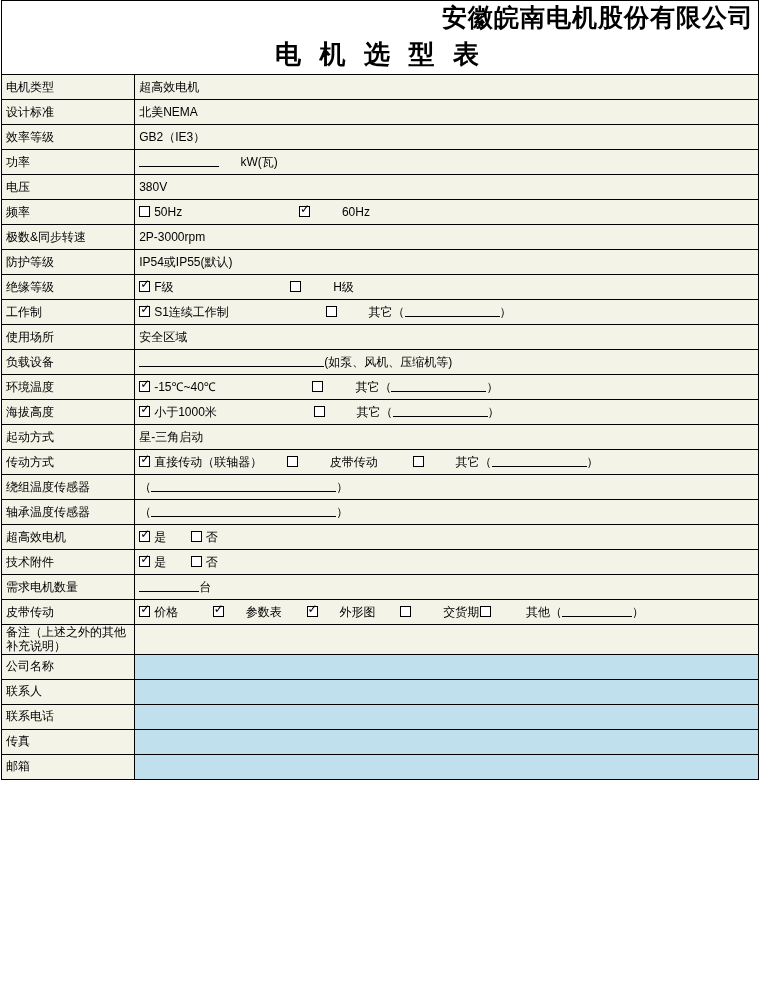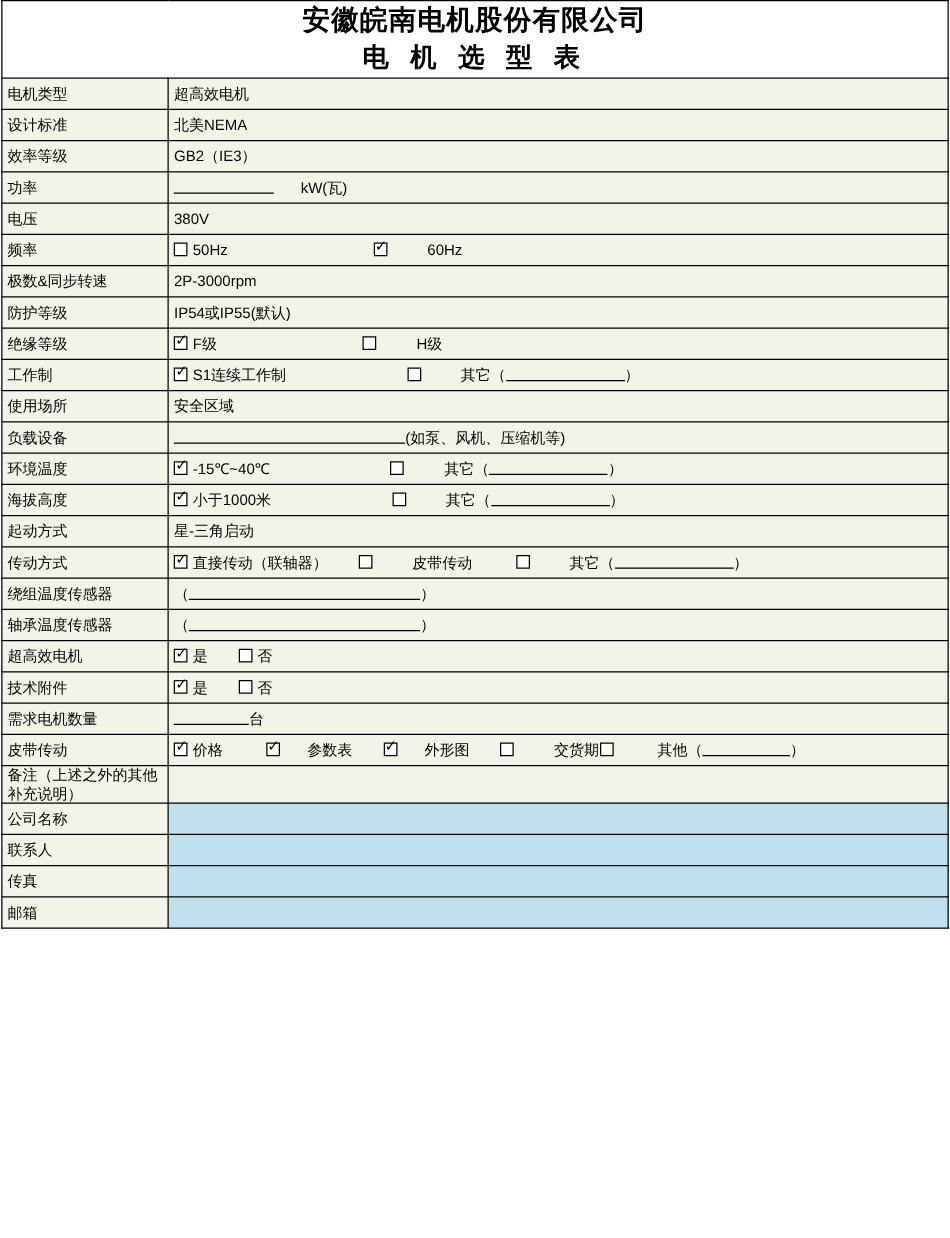--- a/index.html
+++ b/index.html
@@ -49,28 +49,29 @@
   }
   .title-cell {
     border: 1px solid #000000;
     text-align: center;
     background: #ffffff;
     padding: 6px 0 8px 0;
   }
   .title-main {
     font-family: "Liberation Serif", serif;
     font-weight: bold;
-    font-size: 22px;
+    font-size: 25px;
     letter-spacing: 1px;
     line-height: 1.35;
+    text-align: right;
   }
   .title-sub {
     font-family: "Liberation Serif", serif;
     font-weight: bold;
-    font-size: 21px;
+    font-size: 26px;
     letter-spacing: 6px;
     line-height: 1.5;
   }
   .cb {
     display: inline-block;
     width: 11px;
     height: 11px;
     border: 1px solid #000000;
     background: #ffffff;
     position: relative;
@@ -316,20 +317,24 @@
   <tr>
     <td class="label">公司名称</td>
     <td class="blue"></td>
   </tr>
 
   <tr>
     <td class="label">联系人</td>
     <td class="blue"></td>
   </tr>
 
+  <tr>
+    <td class="label">联系电话</td>
+    <td class="blue"></td>
+  </tr>
 
   <tr>
     <td class="label">传真</td>
     <td class="blue"></td>
   </tr>
 
   <tr>
     <td class="label">邮箱</td>
     <td class="blue"></td>
   </tr>

